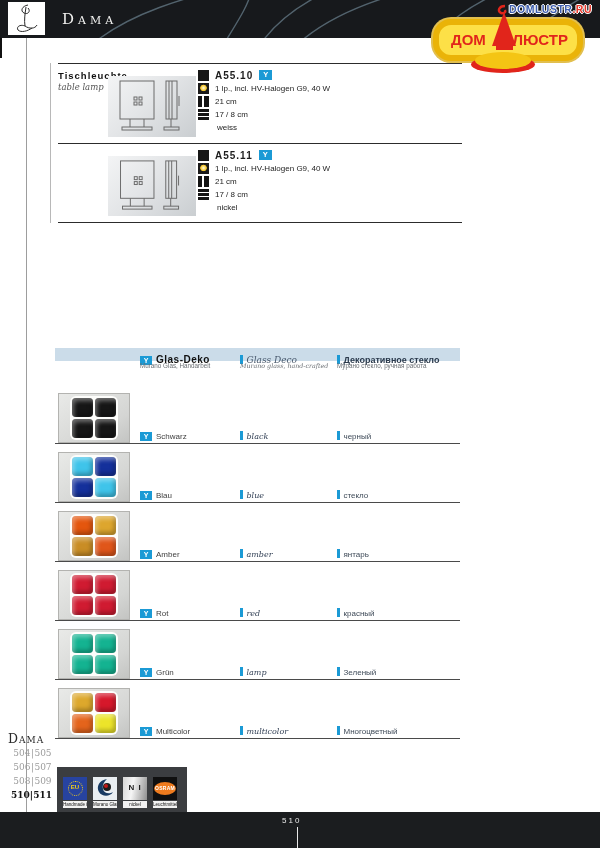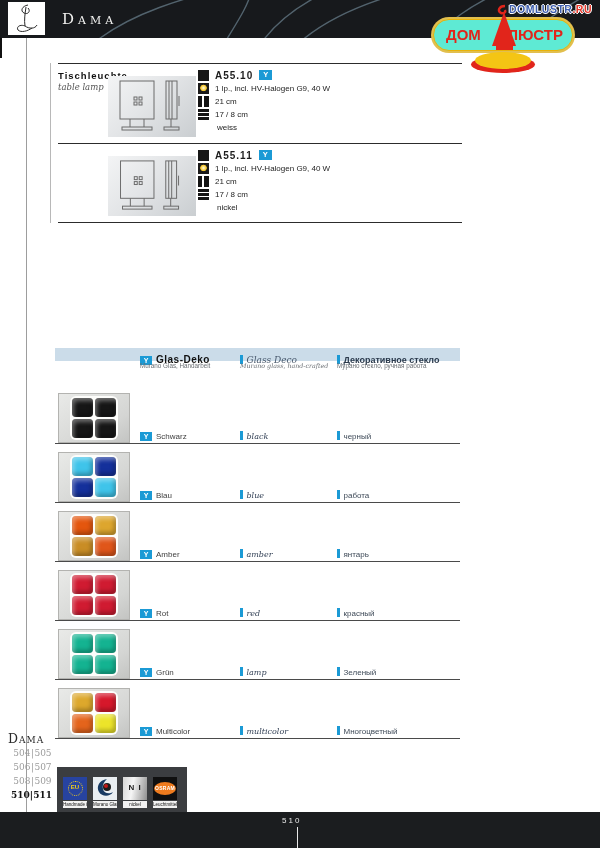--- a/index.html
+++ b/index.html
@@ -14,22 +14,22 @@
          font-family:"DejaVu Serif",serif;font-variant:small-caps;font-size:15px;
          letter-spacing:4px;}
   .edge-stub{position:absolute;left:0;top:38px;width:2px;height:20px;background:#111;}
   .margin-line{position:absolute;left:26px;top:38px;width:1px;height:774px;background:#9d9d9d;z-index:0;}
 
   
   .wm{position:absolute;right:2px;top:0;width:175px;height:84px;z-index:5;}
   .wm-domain{position:absolute;top:3px;right:6px;font-size:10.5px;font-weight:bold;letter-spacing:.5px;
      color:#3f5eae;text-shadow:-1px 0 #fff,1px 0 #fff,0 -1px #fff,0 1px #fff;}
   .wm-domain .tld{color:#e8372a;}
-  .wm-badge{position:absolute;left:10px;top:19px;width:138px;height:30px;background:#5eead4;
-     border:1px solid #eab308;border-radius:18px;box-shadow:0 0 0 2px #e2bf4e;}
+  .wm-badge{position:absolute;left:10px;top:19px;width:138px;height:30px;background:#fde047;
+     border:6px solid #eab308;border-radius:18px;box-shadow:0 0 0 2px #e2bf4e;}
   .wm-dom{position:absolute;left:12px;top:6px;font-size:15px;font-weight:bold;color:#e1251b;letter-spacing:0;}
   .wm-lustr{position:absolute;right:9px;top:6px;font-size:15px;font-weight:bold;color:#e1251b;}
   .wm-chand{position:absolute;left:60px;top:2px;z-index:6;}
   .wm-shade-red{position:absolute;left:48px;top:56px;width:64px;height:17px;background:#e1251b;border-radius:50%;}
   .wm-shade-yel{position:absolute;left:52px;top:52px;width:56px;height:17px;background:#f4c514;border-radius:50%;z-index:7;}
 
   
   .prod{position:absolute;left:50px;top:63px;width:412px;height:160px;}
   .prod .lborder{position:absolute;left:0;top:0;width:1px;height:160px;background:#b8b8b8;}
   .rule{position:absolute;left:8px;right:0;height:1px;background:#2c2c2c;}
@@ -283,21 +283,21 @@
       <div class="swatch">
           <div class="tray">
         <div class="tile" style="background-color: rgb(63, 196, 234);"></div>
         <div class="tile" style="background-color: rgb(20, 48, 155);"></div>
         <div class="tile" style="background-color: rgb(20, 48, 155);"></div>
         <div class="tile" style="background-color: rgb(63, 196, 234);"></div>
       </div>
         </div>
       <span class="glabel l-de"><span class="ybadge-s">Y</span><span>Blau</span></span>
       <span class="glabel l-en"><span class="bluebar"></span><span>blue</span></span>
-      <span class="glabel l-ru"><span class="bluebar"></span><span>работа</span></span>
+      <span class="glabel l-ru"><span class="bluebar"></span><span>стекло</span></span>
     </div>
 
     <div class="grow" style="top:163px">
       <div class="swatch">
           <div class="tray">
         <div class="tile" style="background-color: rgb(228, 86, 14);"></div>
         <div class="tile" style="background-color: rgb(221, 166, 46);"></div>
         <div class="tile" style="background-color: rgb(201, 141, 37);"></div>
         <div class="tile" style="background-color: rgb(224, 86, 26);"></div>
       </div>

